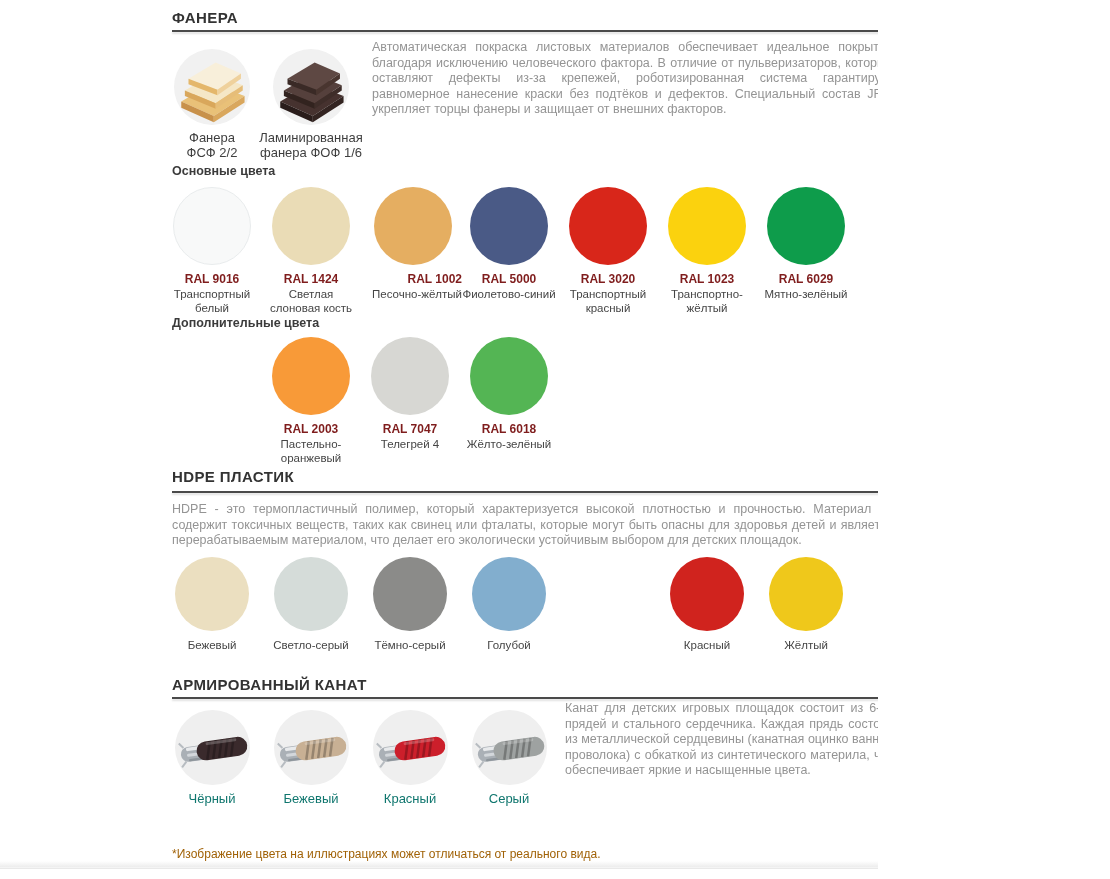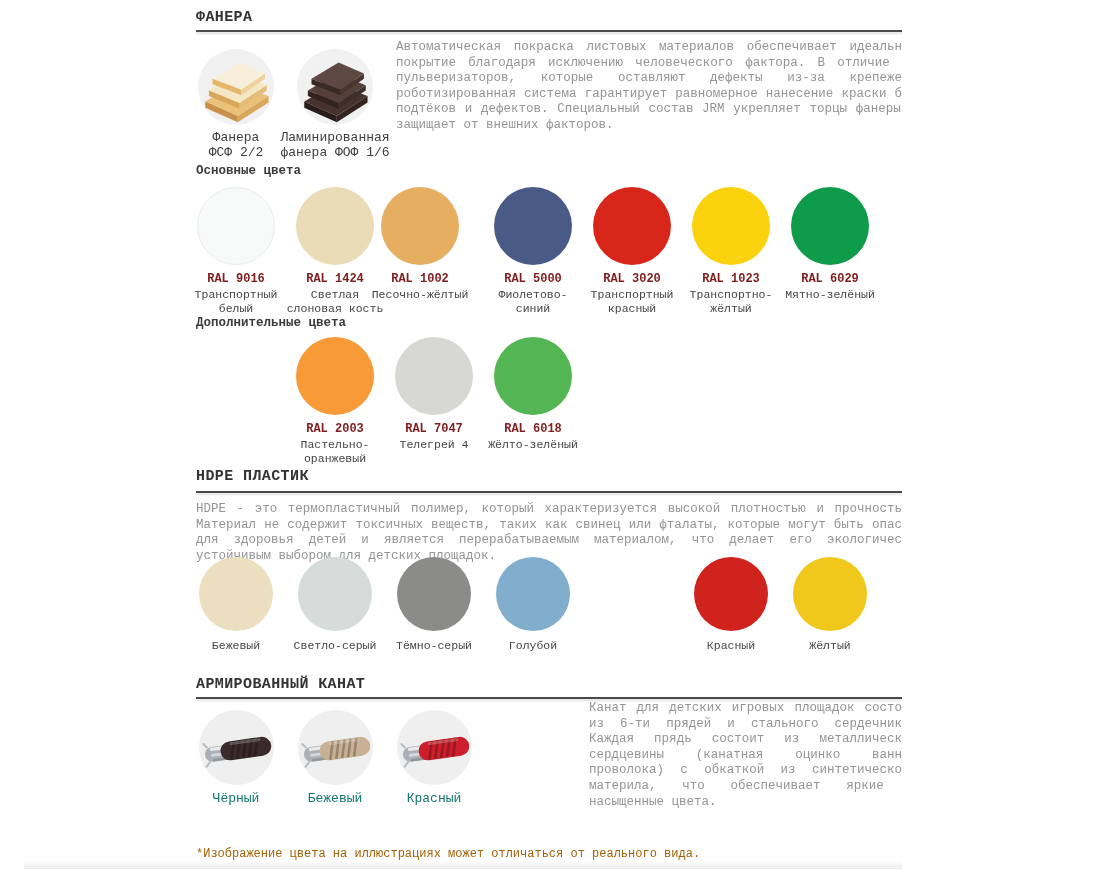--- a/index.html
+++ b/index.html
@@ -1,18 +1,18 @@
 <!DOCTYPE html>
 <html><head>
 <meta charset="utf-8">
 <style>
   html,body{margin:0;padding:0;background:#ffffff;}
   #page{
     position:relative;width:878px;height:879px;background:#ffffff;
-    font-family:Liberation Mono, monospace;overflow:hidden;margin-left:24px;
+    font-family:Liberation Sans, sans-serif;overflow:hidden;
   }
   .abs{position:absolute;}
   .sec-title{font-size:15px;font-weight:700;color:#333333;letter-spacing:.4px;}
   .divider{height:2px;background:#4a4a4a;box-shadow:0 2px 2px rgba(0,0,0,.12);}
   .para{font-size:12.5px;line-height:15.6px;color:#949494;text-align:justify;}
   .sub-label{font-size:12.5px;font-weight:600;color:#3b3b3b;}
   .cell{position:absolute;width:98px;text-align:center;}
   .swatch{border-radius:50%;margin:0 auto;}
   .sz78{width:78px;height:78px;}
   .sz74{width:74px;height:74px;}
@@ -95,21 +95,21 @@
   <div class="cell" style="left:163px;top:187px;">
     <div class="swatch sz78 white-ring" style="background-color: rgb(248, 249, 249);"></div>
     <div class="ral-code">RAL 9016</div>
     <div class="ral-name">Транспортный белый</div>
   </div>
   <div class="cell" style="left:262px;top:187px;">
     <div class="swatch sz78" style="background-color: rgb(234, 220, 182);"></div>
     <div class="ral-code">RAL 1424</div>
     <div class="ral-name">Светлая слоновая кость</div>
   </div>
-  <div class="cell" style="left:347px;top:187px;">
+  <div class="cell" style="left:364px;top:187px;text-align:right;">
     <div class="swatch sz78" style="background-color: rgb(229, 174, 97);"></div>
     <div class="ral-code">RAL 1002</div>
     <div class="ral-name">Песочно-жёлтый</div>
   </div>
   <div class="cell" style="left:460px;top:187px;">
     <div class="swatch sz78" style="background-color: rgb(74, 90, 134);"></div>
     <div class="ral-code">RAL 5000</div>
     <div class="ral-name">Фиолетово-синий</div>
   </div>
   <div class="cell" style="left:559px;top:187px;">
@@ -240,19 +240,42 @@
             <line x1="42" y1="31" x2="37" y2="49"></line>
           <line x1="48" y1="31" x2="43" y2="49"></line>
             <line x1="54" y1="31" x2="49" y2="49"></line>
           <line x1="60" y1="31" x2="55" y2="49"></line>
         </g>
         <line x1="33" y1="33" x2="61" y2="33" stroke="rgba(255,255,255,0.22)" stroke-width="3" stroke-linecap="round"></line>
       </g>
     </svg>
     <div class="rope-name">Красный</div>
   </div>
+  <div class="cell" style="left: 460px; top: 710px; color: rgb(158, 162, 161);">
+    <svg width="75" height="75" viewBox="0 0 75 75">
+      <circle cx="37.5" cy="37.5" r="37.5" fill="#EFEFEF"></circle>
+      <g transform="rotate(-8 37 40)">
+        <path d="M9,34 l-4,-5" stroke="#B7BCC1" stroke-width="2" fill="none"></path>
+        <path d="M10,48 l-5,5" stroke="#B7BCC1" stroke-width="2" fill="none"></path>
+        <line x1="13" y1="41" x2="31" y2="41" stroke="#AAB0B6" stroke-width="15" stroke-linecap="round"></line>
+        <line x1="13" y1="36" x2="30" y2="36" stroke="#E8EAEC" stroke-width="3.5" stroke-linecap="round"></line>
+        <line x1="13" y1="42" x2="30" y2="42" stroke="#D3D7DB" stroke-width="3" stroke-linecap="round"></line>
+        <line x1="14" y1="47" x2="30" y2="47" stroke="#8E959B" stroke-width="2.5" stroke-linecap="round"></line>
+        <line x1="31" y1="40" x2="63" y2="40" stroke="currentColor" stroke-width="19" stroke-linecap="round"></line>
+        <g stroke="rgba(0,0,0,0.25)" stroke-width="2.5">
+          <line x1="36" y1="31" x2="31" y2="49"></line>
+            <line x1="42" y1="31" x2="37" y2="49"></line>
+          <line x1="48" y1="31" x2="43" y2="49"></line>
+            <line x1="54" y1="31" x2="49" y2="49"></line>
+          <line x1="60" y1="31" x2="55" y2="49"></line>
+        </g>
+        <line x1="33" y1="33" x2="61" y2="33" stroke="rgba(255,255,255,0.22)" stroke-width="3" stroke-linecap="round"></line>
+      </g>
+    </svg>
+    <div class="rope-name">Серый</div>
+  </div>
 
   <div class="abs para" style="left:565px;top:701px;width:328px;">Канат для детских игровых площадок состоит из 6-ти прядей и стального сердечника. Каждая прядь состоит из металлической сердцевины (канатная оцинко ванная проволока) с обкаткой из синтетического материла, что обеспечивает яркие и насыщенные цвета.</div>
 
   <div class="abs footnote" style="left:172px;top:847px;">*Изображение цвета на иллюстрациях может отличаться от реального вида.</div>
   <div class="abs bottom-shadow"></div>
 
 </div>
 
 </body></html>

